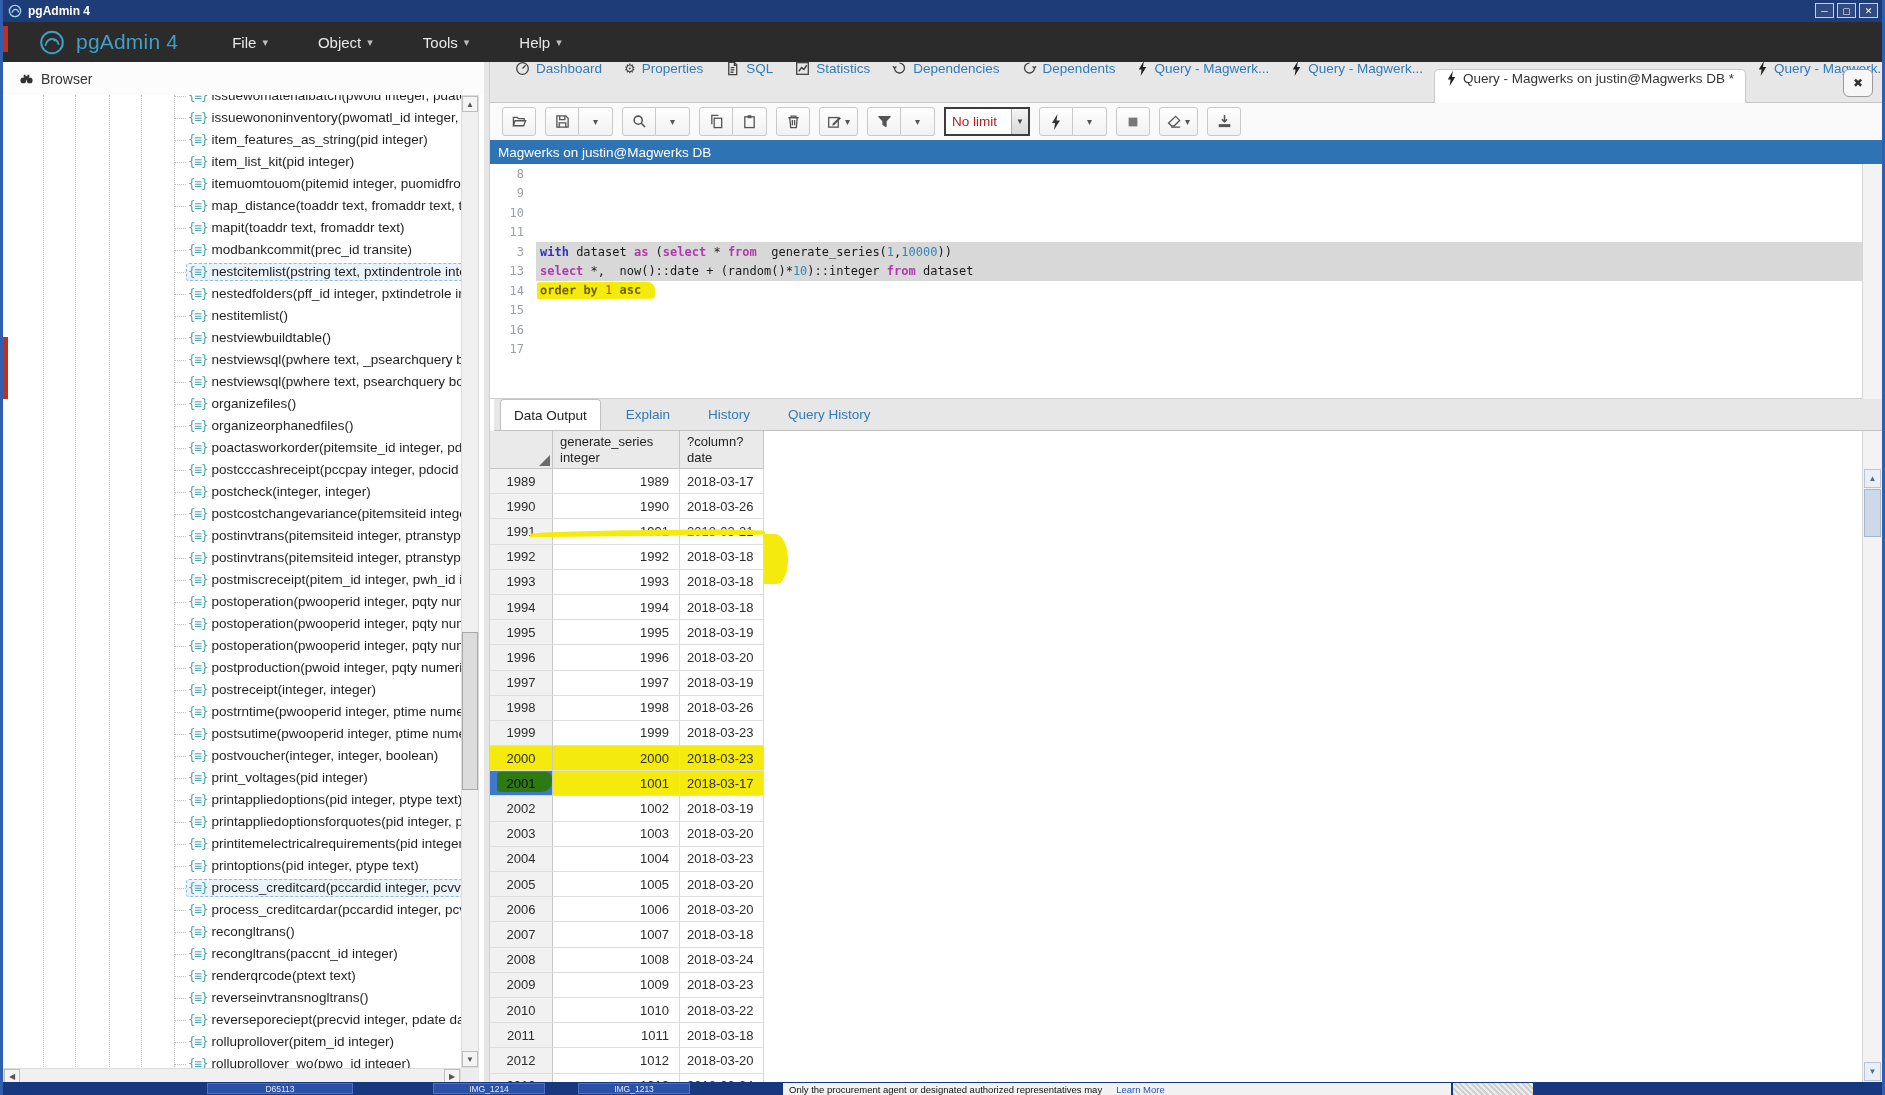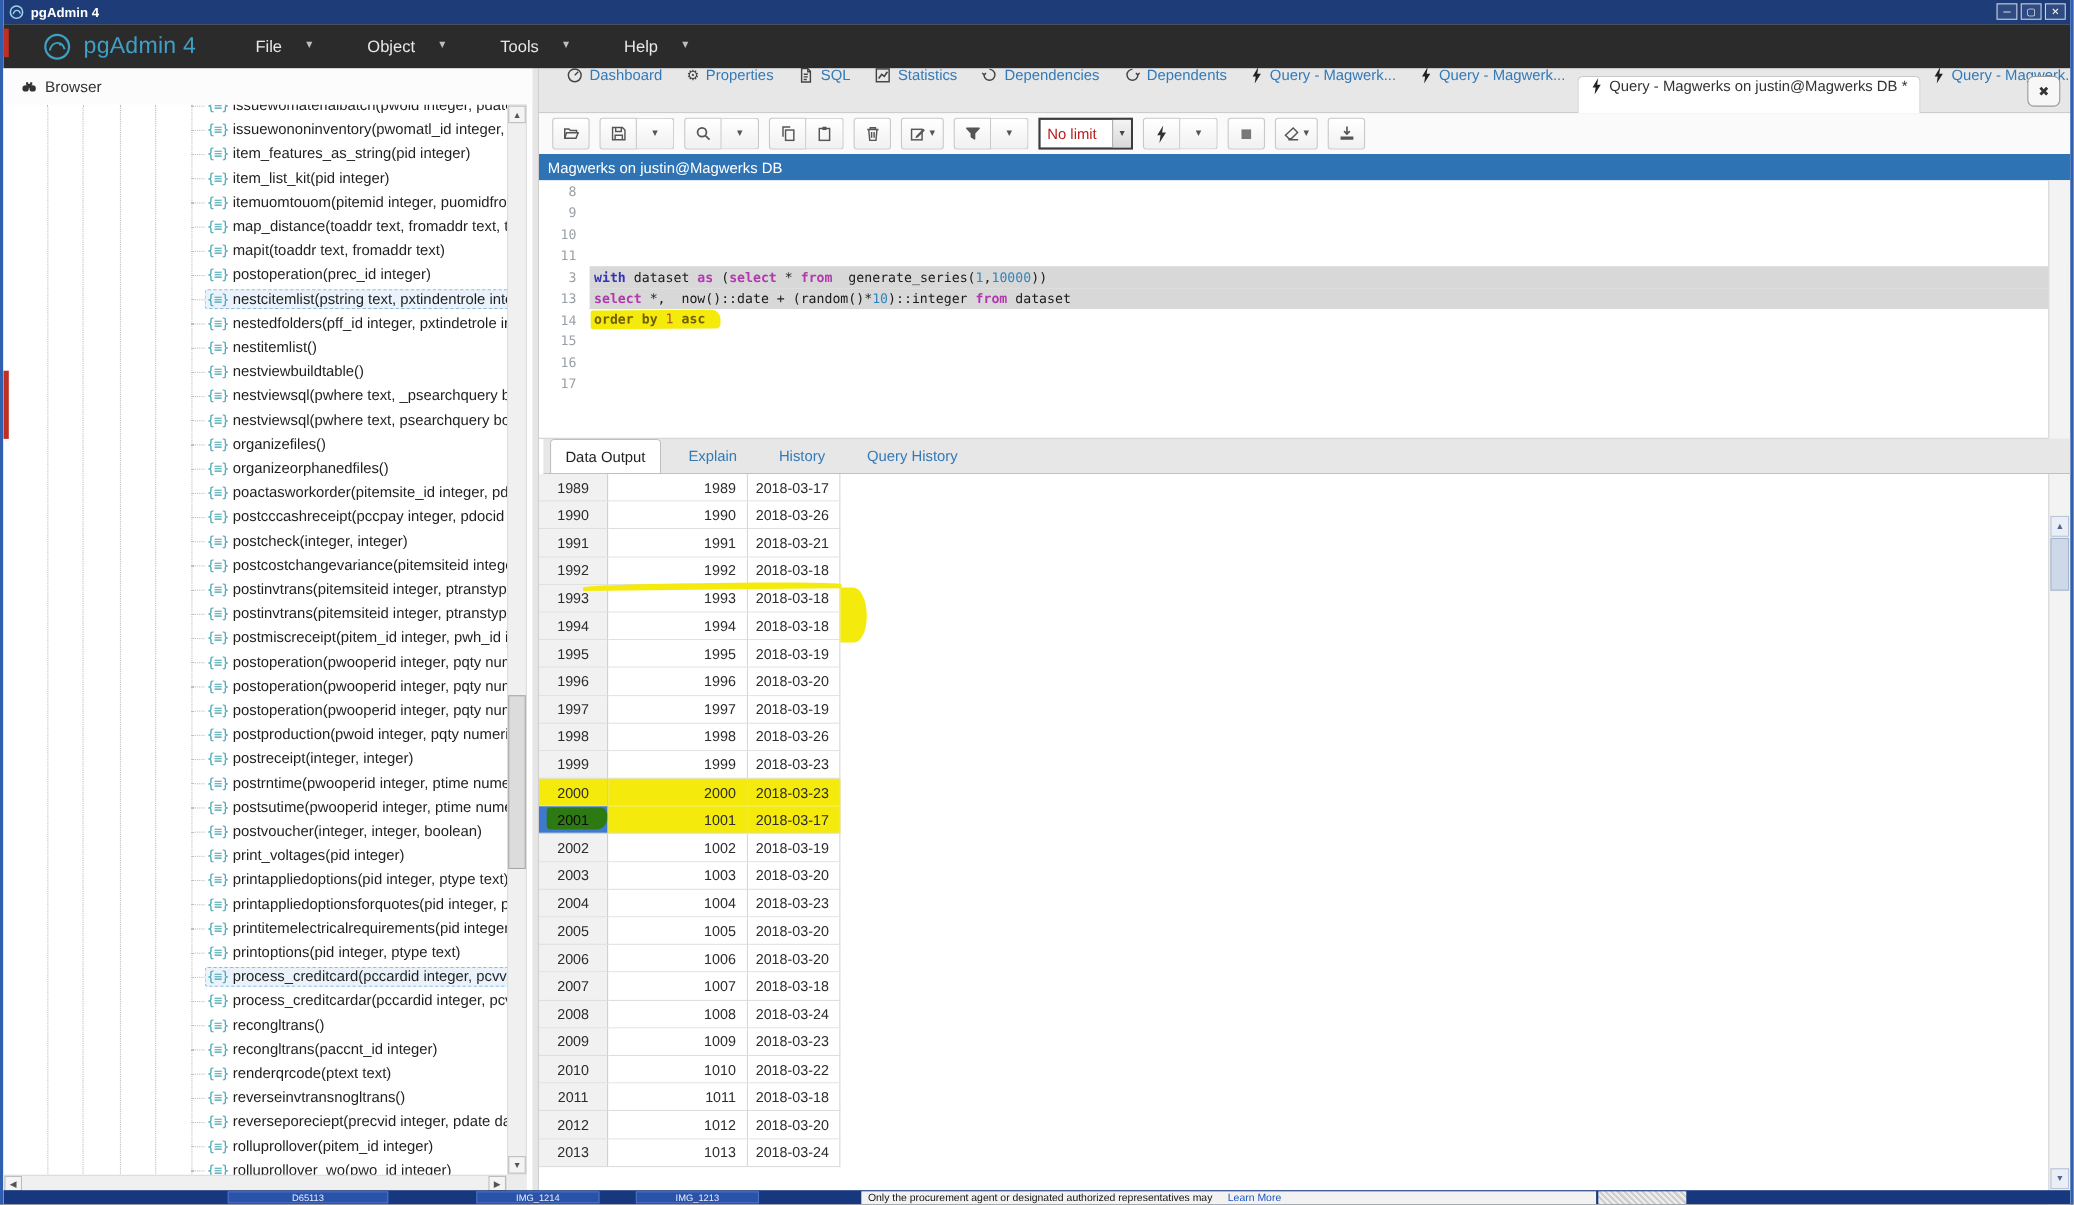--- a/index.html
+++ b/index.html
@@ -15,21 +15,21 @@
   .titlebar .ttext { color:#fff; font-size:12px; font-weight:bold; }
   .wincontrols { position:absolute; right:4px; top:3px; display:flex; gap:3px; }
   .winbtn { width:19px; height:15px; border:1px solid rgba(255,255,255,.75); color:#fff; font-size:9px;
             display:flex; align-items:center; justify-content:center; background:rgba(255,255,255,.08); cursor:default; }
 
   
   .menubar { position:absolute; left:0; top:22px; width:100%; height:40px; background:#2b2b2b;
              display:flex; align-items:center; z-index:55; }
   .brandwrap { display:flex; align-items:center; margin-left:34px; margin-right:40px; }
   .brandtext { color:#3f9fc4; font-size:21px; margin-left:9px; letter-spacing:.2px; }
-  .menuitem { color:#e8e8e8; font-size:15px; padding:0 14px; margin-right:22px; display:flex; gap:22px; cursor:default; }
+  .menuitem { color:#e8e8e8; font-size:15px; padding:0 14px; margin-right:22px; display:flex; align-items:center; gap:6px; cursor:default; }
   .menuitem .car { color:#bdbdbd; font-size:11px; }
 
   
   .leftpanel { position:absolute; left:0; top:62px; width:481px; bottom:0; background:#fff; overflow:hidden; }
   .browserhdr { position:absolute; left:0; top:0; width:100%; height:33px; background:#fcfcfc; z-index:10;
                 display:flex; align-items:center; padding-left:16px; gap:7px; font-size:14px; color:#333; }
   .tree { position:absolute; left:0; top:33px; width:458px; bottom:0; overflow:hidden; }
   .guide { position:absolute; top:0; bottom:0; border-left:1px dotted #bdbdbd; }
   .titem { position:relative; height:22px; display:flex; align-items:center; padding-left:171px; white-space:nowrap; cursor:default; }
   .titem:first-child { margin-top:-10px; }
@@ -253,21 +253,21 @@
             <span class="stub"></span>
             <span class="iwrap">
               <span class="ticonfn">{≡}</span>
               <span class="tlabel">mapit(toaddr text, fromaddr text)</span>
             </span>
           </div>
           <div class="titem">
             <span class="stub"></span>
             <span class="iwrap">
               <span class="ticonfn">{≡}</span>
-              <span class="tlabel">postoperation(prec_id integer)</span>
+              <span class="tlabel">modbankcommit(prec_id transite)</span>
             </span>
           </div>
           <div class="titem sel">
             <span class="stub"></span>
             <span class="iwrap">
               <span class="ticonfn">{≡}</span>
               <span class="tlabel">nestcitemlist(pstring text, pxtindentrole integer, p</span>
             </span>
           </div>
           <div class="titem">
@@ -804,20 +804,27 @@
 
     <div class="resultbar" id="resultbar">
         <span class="rtab active">Data Output</span>
         <span class="rtab">Explain</span>
         <span class="rtab">History</span>
         <span class="rtab">Query History</span>
       </div>
 
     <div class="gridarea">
       <div class="gtable" id="gtable">
+          <div class="ghead">
+            <span class="gh c1">
+              <span class="sorttri"></span>
+            </span>
+            <span class="gh c2">generate_series<br>integer</span>
+            <span class="gh c3">?column?<br>date</span>
+          </div>
           <div class="grow">
             <span class="gc c1">
               <span>1989</span>
             </span>
             <span class="gc c2">1989</span>
             <span class="gc c3">2018-03-17</span>
           </div>
           <div class="grow">
             <span class="gc c1">
               <span>1990</span>

